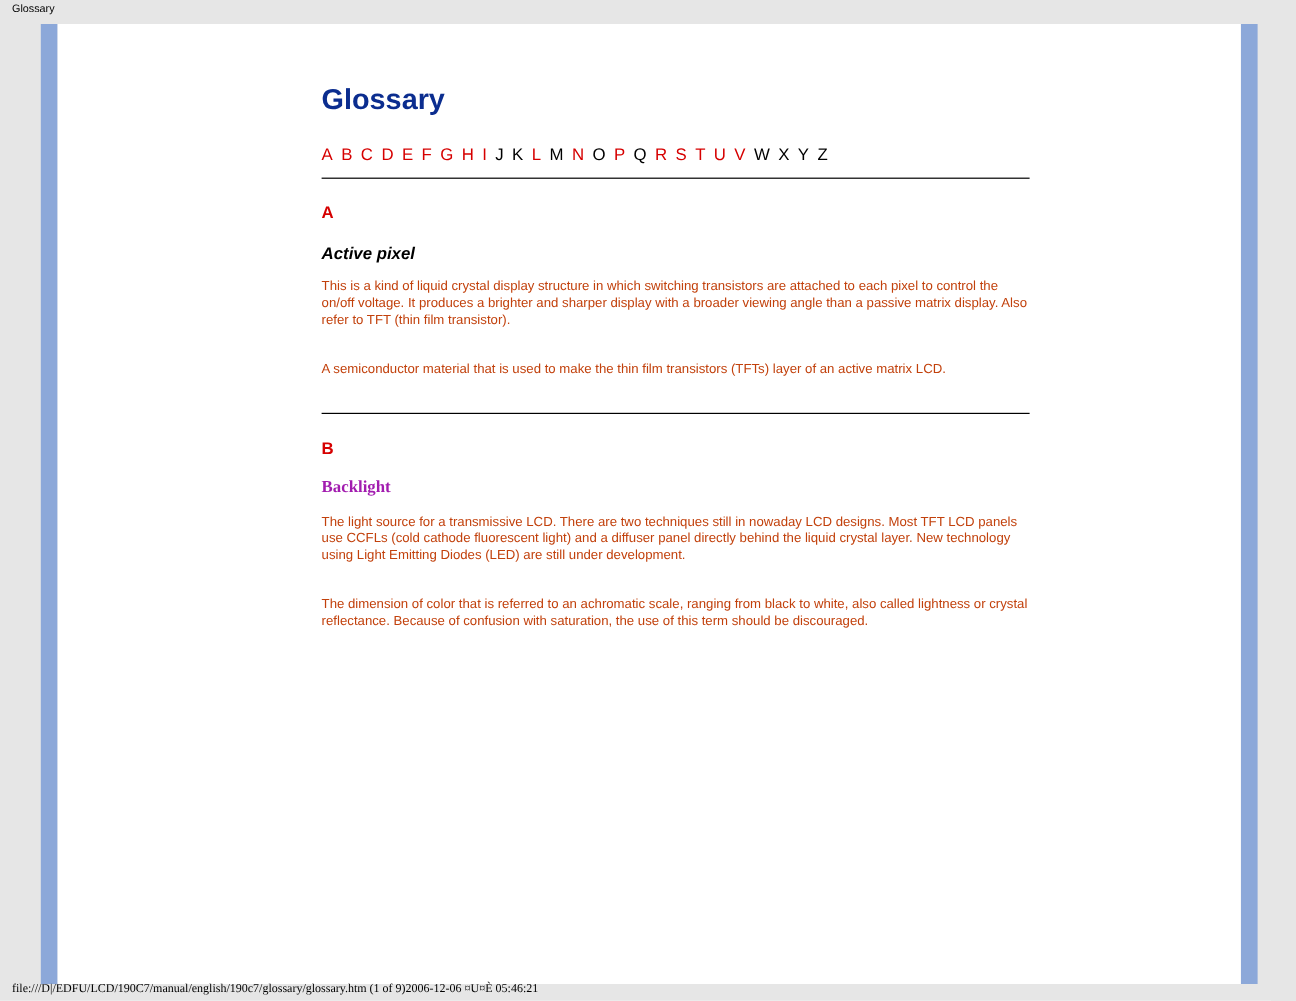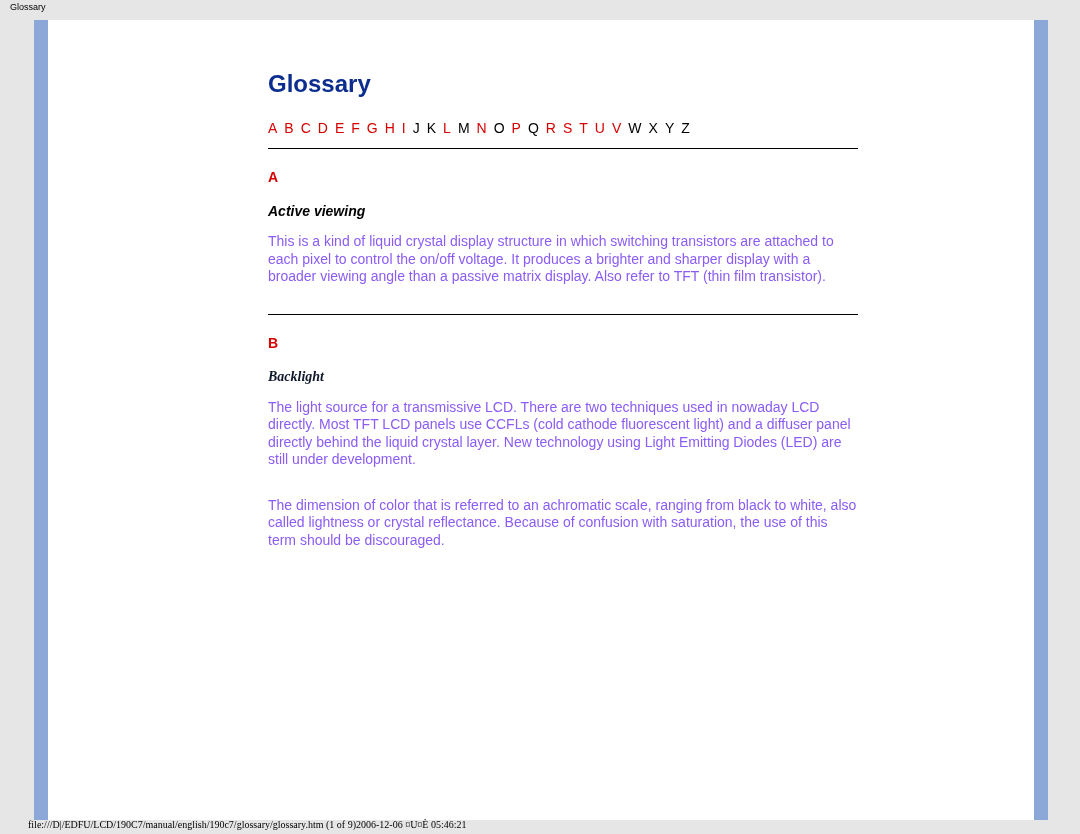--- a/index.html
+++ b/index.html
@@ -90,37 +90,36 @@
   }
   .term {
     font-weight: bold;
     font-style: italic;
     font-size: 14px;
     margin-bottom: 14px;
     color: #000;
   }
   .term-plain {
     font-weight: bold;
-    font-style: italic;
     font-size: 14px;
     margin-bottom: 14px;
-    color: #0f172a;
+    color: #a21caf;
     font-family: "Times New Roman", serif;
   }
   .def {
-    font-size: 14px;
-    color: #8b5cf6;
+    font-size: 11px;
+    color: #c2410c;
     line-height: 1.25;
     margin-bottom: 28px;
     width: 590px;
   }
   .footer-path {
     position: absolute;
     bottom: 4px;
-    left: 28px;
+    left: 10px;
     font-size: 10px;
     color: #000;
     font-family: "Times New Roman", serif;
   }
 </style>
 </head>
 <body>
 
 <div class="top-label">Glossary</div>
 
@@ -131,31 +130,32 @@
     <div class="content">
 
       <div class="title">Glossary</div>
 
       <div class="nav" id="nav"><span class="link">A</span><span class="link">B</span><span class="link">C</span><span class="link">D</span><span class="link">E</span><span class="link">F</span><span class="link">G</span><span class="link">H</span><span class="link">I</span><span class="dead">J</span><span class="dead">K</span><span class="link">L</span><span class="dead">M</span><span class="link">N</span><span class="dead">O</span><span class="link">P</span><span class="dead">Q</span><span class="link">R</span><span class="link">S</span><span class="link">T</span><span class="link">U</span><span class="link">V</span><span class="dead">W</span><span class="dead">X</span><span class="dead">Y</span><span class="dead">Z</span></div>
 
       <hr>
 
       <div class="section-letter">A</div>
 
-      <div class="term">Active viewing</div>
+      <div class="term">Active pixel</div>
       <div class="def">This is a kind of liquid crystal display structure in which switching transistors are attached to each pixel to control the on/off voltage. It produces a brighter and sharper display with a broader viewing angle than a passive matrix display. Also refer to TFT (thin film transistor).</div>
 
+      <div class="def">A semiconductor material that is used to make the thin film transistors (TFTs) layer of an active matrix LCD.</div>
 
 
       <hr>
 
       <div class="section-letter">B</div>
 
       <div class="term-plain">Backlight</div>
-      <div class="def">The light source for a transmissive LCD. There are two techniques used in nowaday LCD directly. Most TFT LCD panels use CCFLs (cold cathode fluorescent light) and a diffuser panel directly behind the liquid crystal layer. New technology using Light Emitting Diodes (LED) are still under development.</div>
+      <div class="def">The light source for a transmissive LCD. There are two techniques still in nowaday LCD designs. Most TFT LCD panels use CCFLs (cold cathode fluorescent light) and a diffuser panel directly behind the liquid crystal layer. New technology using Light Emitting Diodes (LED) are still under development.</div>
 
       <div class="def" style="margin-bottom:0">The dimension of color that is referred to an achromatic scale, ranging from black to white, also called lightness or crystal reflectance. Because of confusion with saturation, the use of this term should be discouraged.</div>
 
     </div>
   </div>
 </div>
 
 <div class="footer-path">file:///D|/EDFU/LCD/190C7/manual/english/190c7/glossary/glossary.htm (1 of 9)2006-12-06 ¤U¤È 05:46:21</div>
 
 </body></html>

